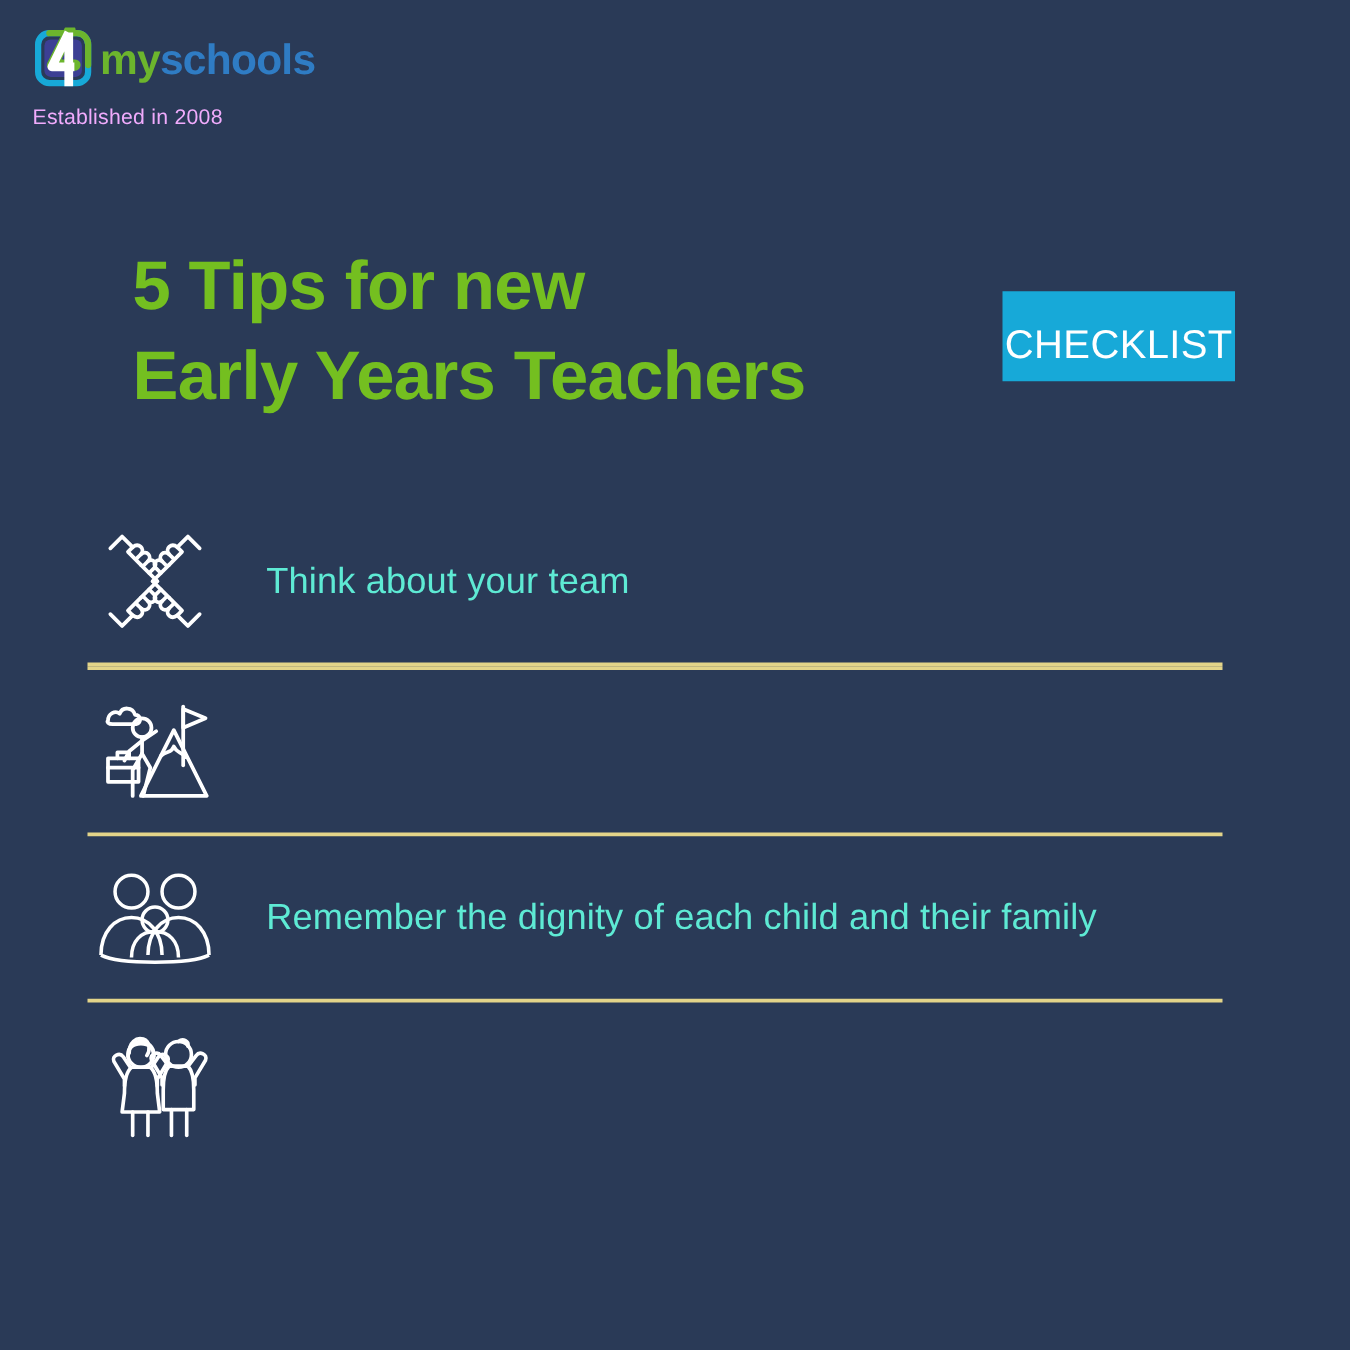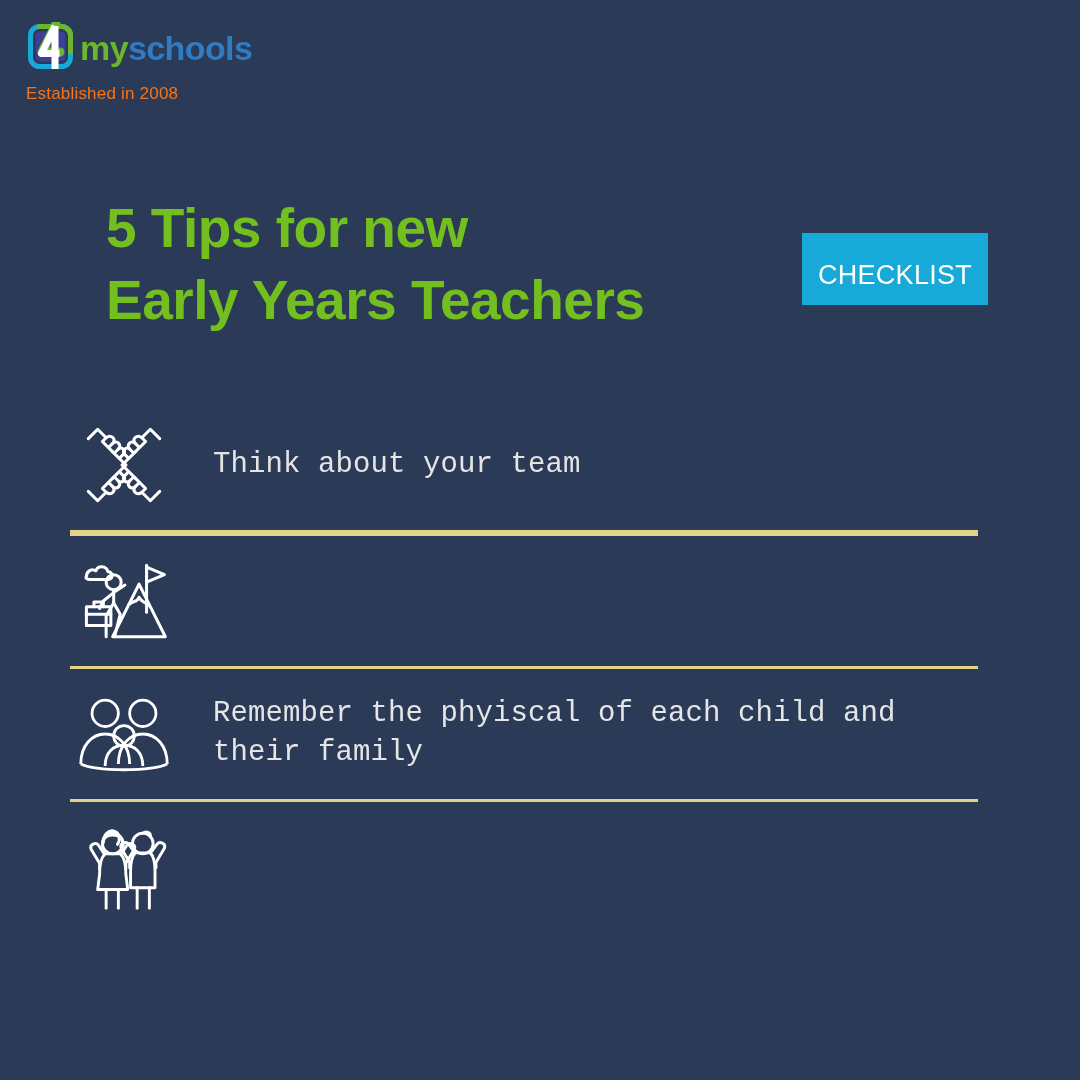--- a/index.html
+++ b/index.html
@@ -45,21 +45,21 @@
     font-weight: 600;
     letter-spacing: -0.6px;
     line-height: 52px;
     white-space: nowrap;
   }
   .wm-my { color: #6cb52d; }
   .wm-schools { color: #2f7cc4; }
 
   .established {
     margin-top: 10px;
-    color: #f97316;
+    color: #f0abfc;
     font-size: 17px;
     letter-spacing: 0.2px;
     font-weight: 400;
   }
 
   
   .title-wrap {
     position: absolute;
     left: 70px;
     top: 192px;
@@ -82,21 +82,21 @@
     top: 233px;
     width: 186px;
     height: 72px;
     background: #17a9d8;
     display: flex;
     align-items: center;
     justify-content: center;
   }
   .checklist-badge span {
     color: #ffffff;
-    font-size: 27px;
+    font-size: 32px;
     letter-spacing: 0.3px;
     font-weight: 400;
     margin-top: 12px;
   }
 
   
   .tips {
     position: absolute;
     left: 70px;
     top: 400px;
@@ -113,28 +113,27 @@
     width: 108px;
     height: 104px;
     display: flex;
     align-items: center;
     justify-content: center;
   }
   .tip-icon svg {
     display: block;
   }
   .tip-text {
-    color: #e5e5e5;
+    color: #5eead4;
     font-size: 29px;
     line-height: 1.33;
     font-weight: 400;
     padding-left: 35px;
     padding-right: 10px;
     letter-spacing: 0.1px;
-    font-family: Liberation Mono, monospace;
   }
   .tip-divider {
     height: 3px;
     background: #e3d489;
     width: 908px;
     margin: 0;
   }
 </style>
 </head>
 <body>
@@ -250,21 +249,21 @@
             <circle cx="70" cy="28" r="14"></circle>
             <path d="M44 82 C44 62 56 50 70 50 C84 50 96 62 96 82"></path>
 
             <circle cx="50" cy="52" r="11"></circle>
             <path d="M30 84 C30 70 38 62 50 62 C62 62 70 70 70 84"></path>
 
             <path d="M4 82 C20 90 80 90 96 82"></path>
           </g>
         </svg>
       </span>
-      <div class="tip-text">Remember the phyiscal of each child and their family</div>
+      <div class="tip-text">Remember the dignity of each child and their family</div>
     </div>
     <div class="tip-divider"></div>
 
     <div class="tip-row">
       <span class="tip-icon">
         <svg width="98" height="94" viewBox="0 0 100 100" aria-hidden="true">
           <g fill="none" stroke="#ffffff" stroke-width="3.1" stroke-linejoin="round" stroke-linecap="round">
 
             <path d="M28 24 C28 15 34 10 40 12 C46 14 46 22 43 26"></path>
             <circle cx="38" cy="25" r="11"></circle>

